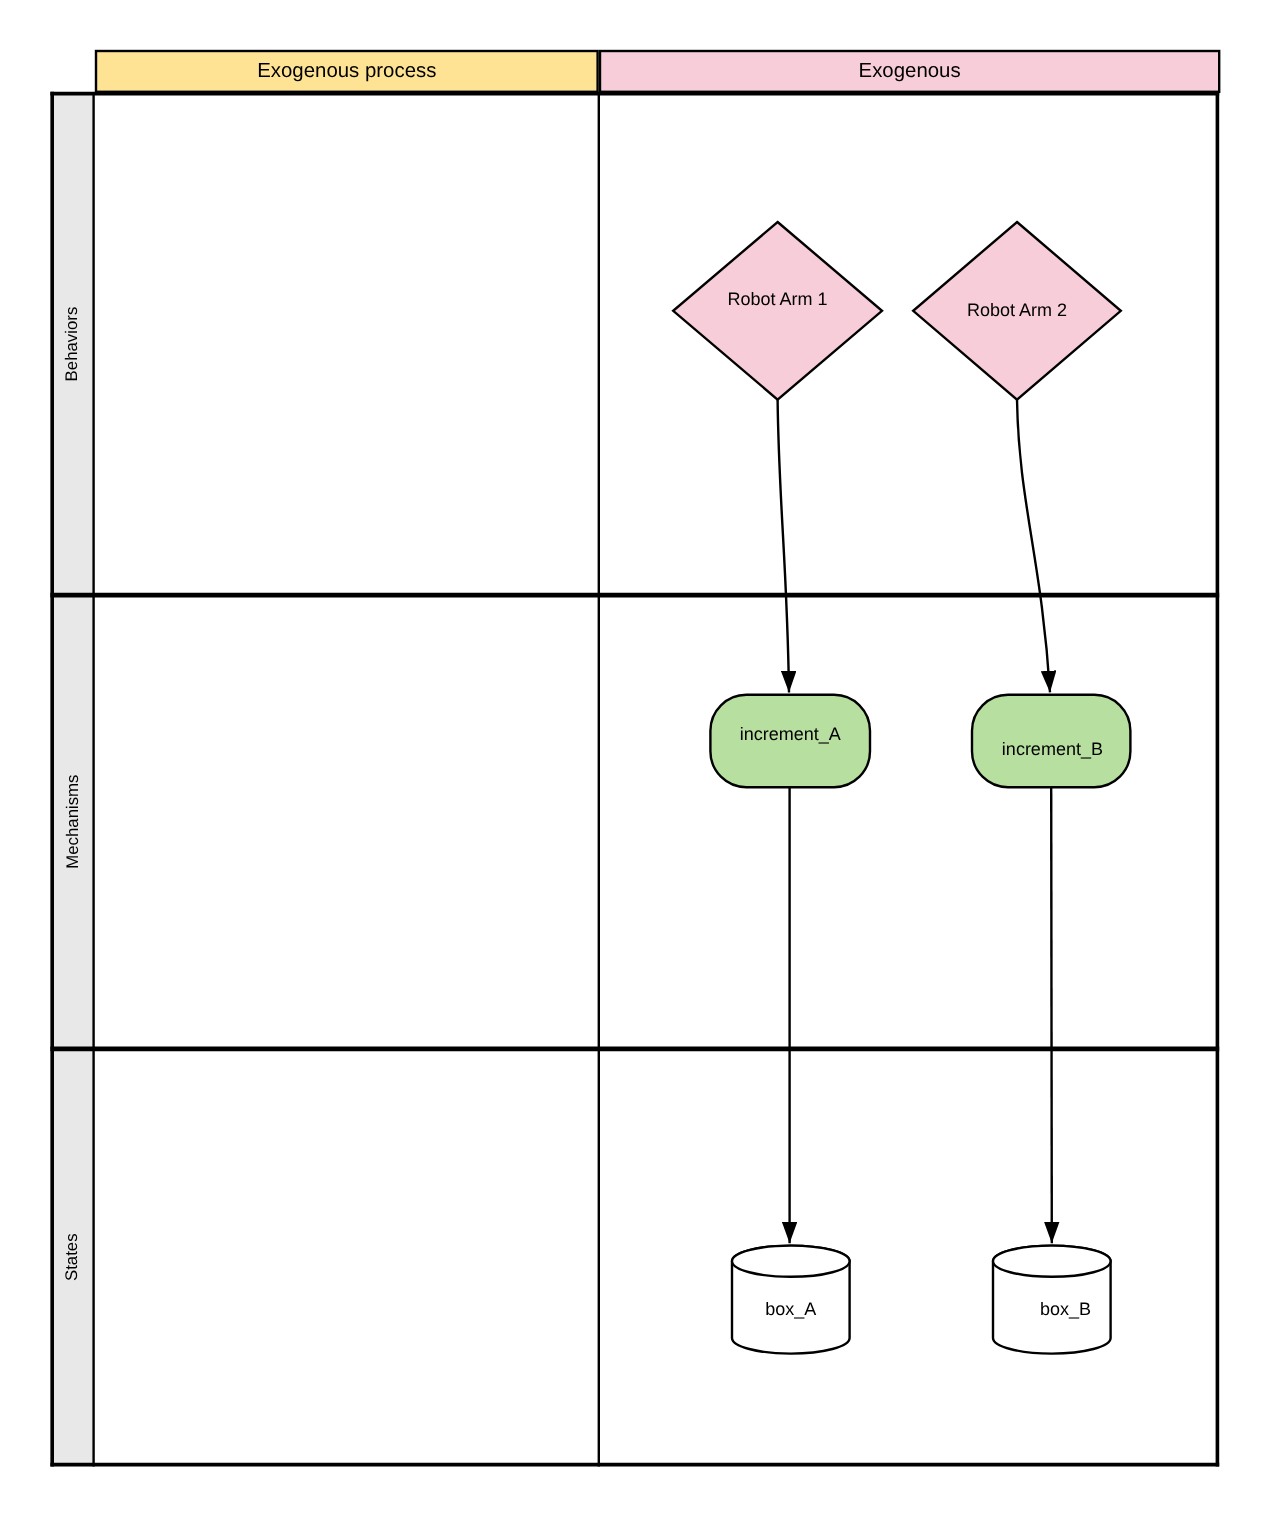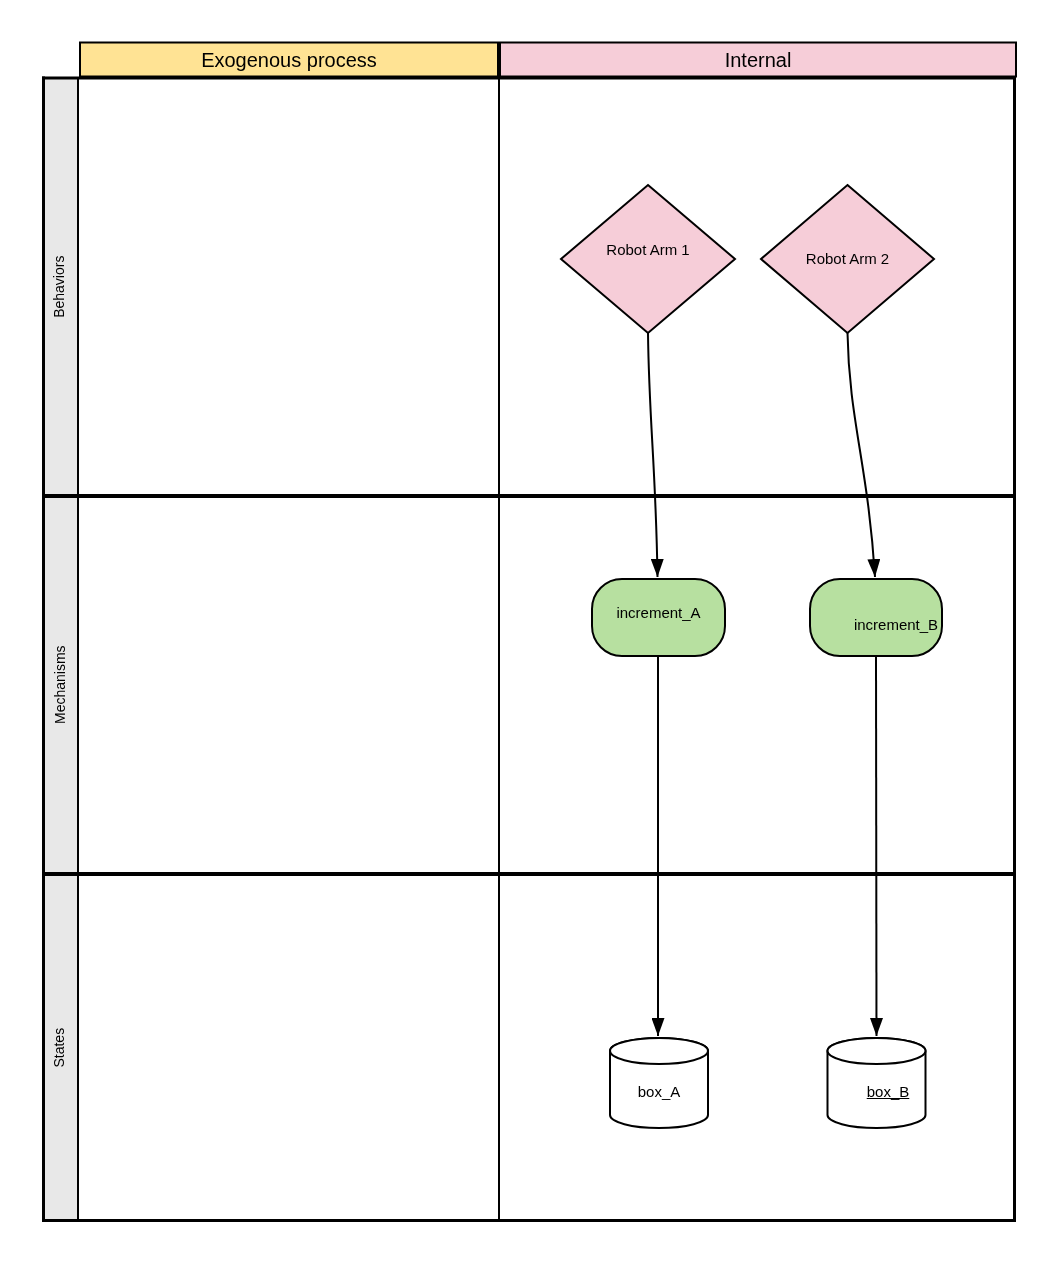--- a/index.html
+++ b/index.html
@@ -22,21 +22,21 @@
     line-height:1.1;
     color:#000;
     text-align:center;
     pointer-events:none;
   }
   .vlabel span{
     transform:rotate(-90deg);
     white-space:nowrap;
     font-size:14px;
   }
-  .hdr{font-size:20px;}
+  .hdr{font-size:17px;}
   .edge{fill:none;stroke:#000;stroke-width:2;}
   .shape{stroke:#000;stroke-width:2;}
   .gridline{stroke:#000;}
 </style>
 </head>
 <body>
 
 <div class="canvas">
 
   <svg width="1057" height="1263" viewBox="0 0 1057 1263">
@@ -77,32 +77,32 @@
       <path class="shape" d="M610 1051 A49 13 0 0 1 708 1051 L708 1115 A49 13 0 0 1 610 1115 Z" fill="#ffffff"></path>
       <ellipse class="shape" cx="659" cy="1051" rx="49" ry="13" fill="#ffffff"></ellipse>
     </g>
     <g>
       <path class="shape" d="M827.5 1051 A49 13 0 0 1 925.5 1051 L925.5 1115 A49 13 0 0 1 827.5 1115 Z" fill="#ffffff"></path>
       <ellipse class="shape" cx="876.5" cy="1051" rx="49" ry="13" fill="#ffffff"></ellipse>
     </g>
   </svg>
 
   <div class="label hdr" style="left:80px;top:42px;width:418px;height:35px;">Exogenous process</div>
-  <div class="label hdr" style="left:500px;top:42px;width:516px;height:35px;">Internal</div>
+  <div class="label hdr" style="left:500px;top:42px;width:516px;height:35px;">Exogenous</div>
 
   <div class="label vlabel" style="left:42px;top:78px;width:36px;height:418px;">
     <span>Behaviors</span>
   </div>
   <div class="label vlabel" style="left:42px;top:496px;width:36px;height:378px;">
     <span>Mechanisms</span>
   </div>
   <div class="label vlabel" style="left:42px;top:874px;width:36px;height:348px;">
     <span>States</span>
   </div>
 
   <div class="label" style="left:561px;top:176px;width:174px;height:148px;">Robot Arm 1</div>
   <div class="label" style="left:761px;top:185px;width:173px;height:148px;">Robot Arm 2</div>
   <div class="label" style="left:592px;top:579px;width:133px;height:68px;">increment_A</div>
-  <div class="label" style="left:830px;top:579px;width:132px;height:92px;">increment_B</div>
+  <div class="label" style="left:811px;top:579px;width:132px;height:92px;">increment_B</div>
   <div class="label" style="left:610px;top:1056px;width:98px;height:72px;">box_A</div>
-  <div class="label" style="left:827px;top:1056px;width:122px;height:72px;text-decoration:underline;">box_B</div>
+  <div class="label" style="left:827px;top:1056px;width:122px;height:72px;">box_B</div>
 
 </div>
 
 </body></html>

